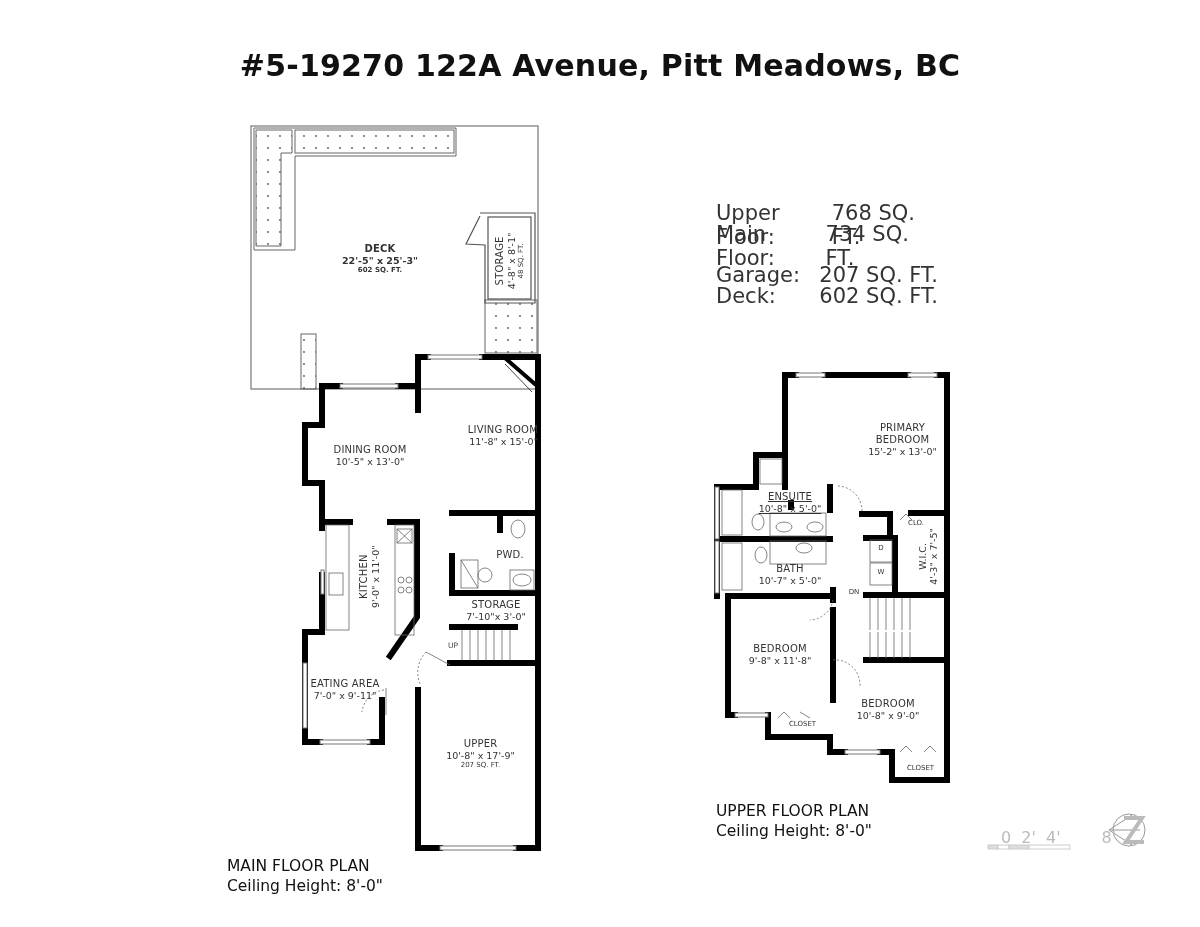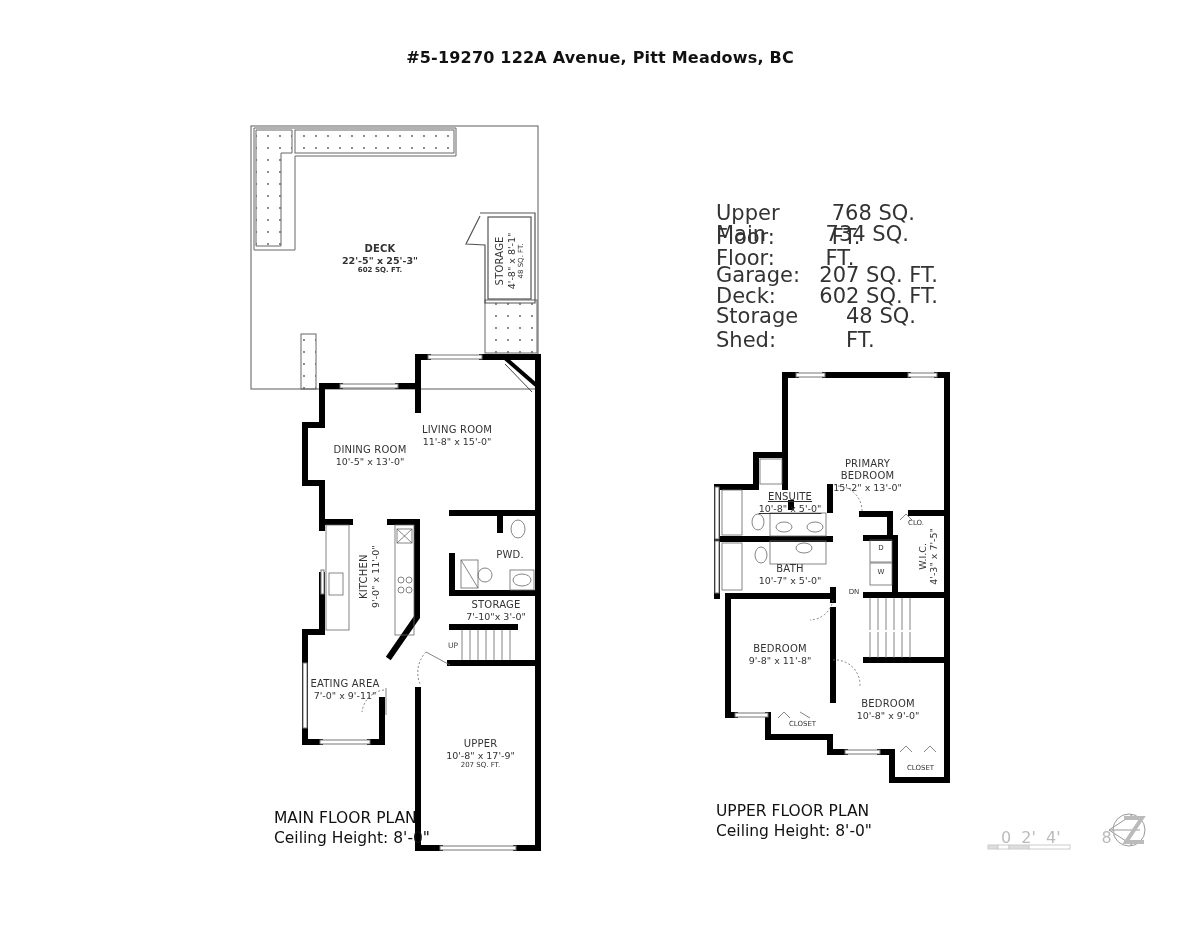--- a/index.html
+++ b/index.html
@@ -1,19 +1,19 @@
 <!DOCTYPE html>
 <html><head>
 <meta charset="utf-8">
 <style>
   html, body { margin:0; padding:0; background:#ffffff; }
   body { width:1200px; height:927px; position:relative; overflow:hidden;
          font-family:"DejaVu Sans", sans-serif; color:#111; }
   .title { position:absolute; left:0; top:48px; width:1200px; text-align:center;
-           font-size:16px; font-weight:bold; letter-spacing:0.2px; color:#111; }
+           font-size:30px; font-weight:bold; letter-spacing:0.2px; color:#111; }
   .plan-svg { position:absolute; left:0; top:0; }
   .lbl { position:absolute; text-align:center; color:#333; line-height:1.2; white-space:nowrap; }
   .lbl .n { font-size:10px; letter-spacing:0.2px; }
   .lbl .d { font-size:9.5px; }
   .lbl .a { font-size:7px; }
   .vert { transform:rotate(-90deg); transform-origin:center center; }
   .summary { position:absolute; left:716px; top:201px; width:222px; font-size:21px; color:#333; }
   .summary .row { display:flex; justify-content:space-between; height:20.5px; }
   .summary .row.total { font-weight:bold; color:#111; }
   .summary .gap { height:21px; }
@@ -191,21 +191,21 @@
 <div class="lbl" style="left:320px;top:243px;width:120px;font-weight:bold;">
   <div class="n">DECK</div>
   <div class="d">22'-5" x 25'-3"</div>
   <div class="a">602 SQ. FT.</div>
 </div>
 <div class="lbl vert" style="left:470px;top:245px;width:80px;">
   <div class="n">STORAGE</div>
   <div class="d">4'-8" x 8'-1"</div>
   <div class="a">48 SQ. FT.</div>
 </div>
-<div class="lbl" style="left:402px;top:424px;width:110px;">
+<div class="lbl" style="left:428px;top:424px;width:110px;text-align:right;">
   <div class="n">LIVING ROOM</div>
   <div class="d">11'-8" x 15'-0"</div>
 </div>
 <div class="lbl" style="left:320px;top:444px;width:100px;">
   <div class="n">DINING ROOM</div>
   <div class="d">10'-5" x 13'-0"</div>
 </div>
 <div class="lbl vert" style="left:330px;top:565px;width:80px;">
   <div class="n">KITCHEN</div>
   <div class="d">9'-0" x 11'-0"</div>
@@ -220,21 +220,21 @@
 <div class="lbl" style="left:303px;top:678px;width:84px;">
   <div class="n">EATING AREA</div>
   <div class="d">7'-0" x 9'-11"</div>
 </div>
 <div class="lbl" style="left:433px;top:738px;width:95px;">
   <div class="n">UPPER</div>
   <div class="d">10'-8" x 17'-9"</div>
   <div class="a">207 SQ. FT.</div>
 </div>
 
-<div class="lbl" style="left:820px;top:422px;width:95px;margin-top:36px;">
+<div class="lbl" style="left:855px;top:422px;width:95px;">
   <div class="n">PRIMARY</div>
   <div class="n">BEDROOM</div>
   <div class="d">15'-2" x 13'-0"</div>
 </div>
 <div class="lbl" style="left:750px;top:491px;width:80px;text-decoration:underline;">
   <div class="n">ENSUITE</div>
   <div class="d">10'-8" x 5'-0"</div>
 </div>
 <div class="lbl" style="left:750px;top:563px;width:80px;">
   <div class="n">BATH</div>
@@ -282,27 +282,23 @@
     </div>
   <div class="gap"></div>
   <div class="row">
       <span>Garage:</span>
       <span>207 SQ. FT.</span>
     </div>
   <div class="row">
       <span>Deck:</span>
       <span>602 SQ. FT.</span>
     </div>
-  <div class="row">
-      <span>Storage Shed:</span>
-      <span>48 SQ. FT.</span>
-    </div>
-</div>
-
-<div class="plan-caption" style="left:227px;top:808px;margin-left:47px;">
+</div>
+
+<div class="plan-caption" style="left:227px;top:856px;">
   <div>MAIN FLOOR PLAN</div>
   <div>Ceiling Height: 8'-0"</div>
 </div>
 <div class="plan-caption" style="left:716px;top:801px;">
   <div>UPPER FLOOR PLAN</div>
   <div>Ceiling Height: 8'-0"</div>
 </div>
 
 <div class="scale">
   <span>0</span>&nbsp;&nbsp;<span>2'</span>&nbsp;&nbsp;<span>4'</span>&nbsp;&nbsp;&nbsp;&nbsp;&nbsp;&nbsp;&nbsp;&nbsp;<span>8'</span>

